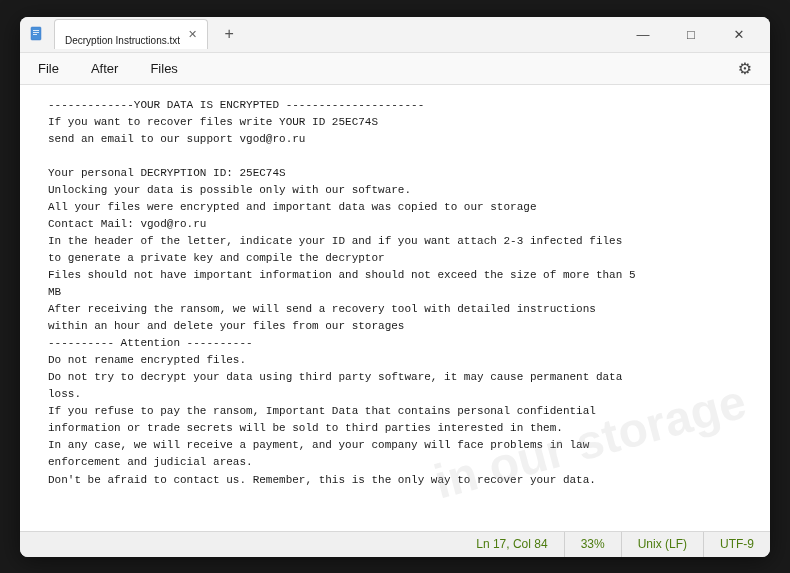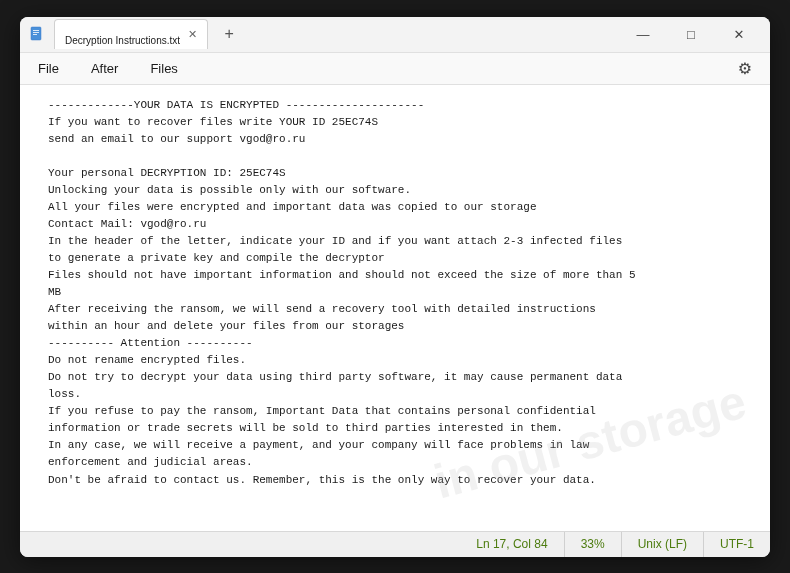--- a/index.html
+++ b/index.html
@@ -237,15 +237,15 @@
 enforcement and judicial areas.
 Don't be afraid to contact us. Remember, this is the only way to recover your data.</div>
     <div class="watermark">in our storage</div>
   </div>
 
   <div class="status-bar">
     <div class="status-left"></div>
     <div class="status-item">Ln 17, Col 84</div>
     <div class="status-item">33%</div>
     <div class="status-item">Unix (LF)</div>
-    <div class="status-item">UTF-1</div>
+    <div class="status-item">UTF-9</div>
   </div>
 </div>
 
 </body></html>

